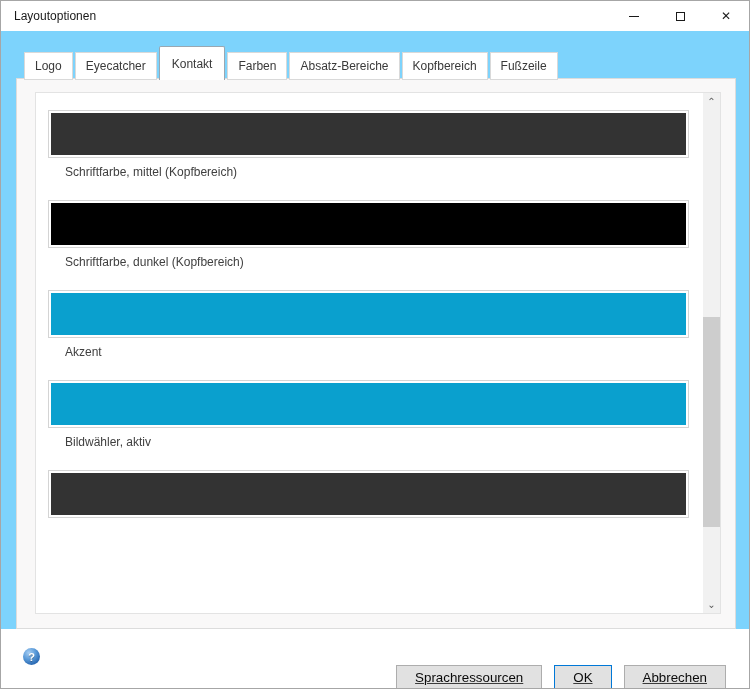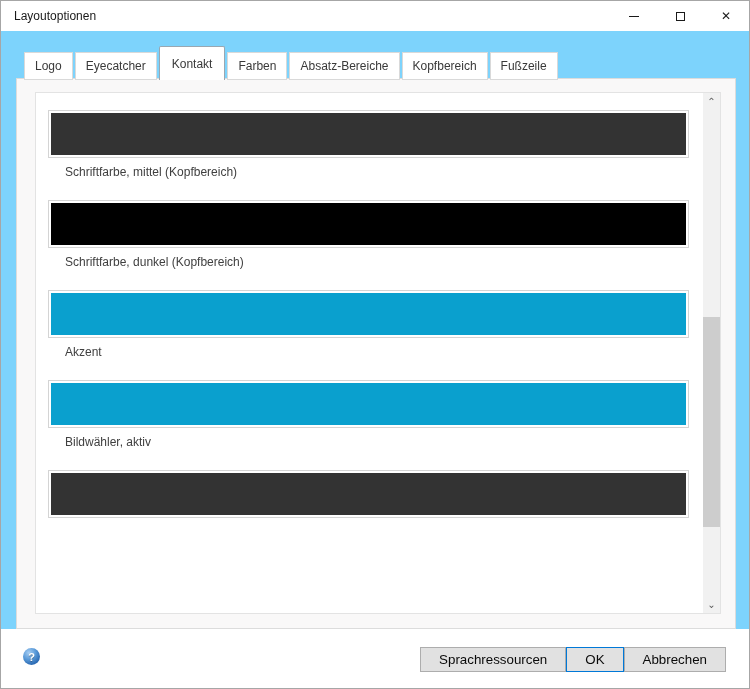--- a/index.html
+++ b/index.html
@@ -118,22 +118,22 @@
   }
   .help-icon {
     position: absolute; left: 22px; top: 19px;
     width: 17px; height: 17px; border-radius: 50%;
     background: radial-gradient(circle at 35% 28%, #a6cdf2 0%, #5b9bd9 40%, #2a69b2 75%, #1c508f 100%);
     color: #ffffff; font-weight: bold; font-size: 11px;
     display: flex; align-items: center; justify-content: center;
     text-shadow: 0 1px 1px rgba(0,0,0,0.35);
   }
   .footer-buttons {
-    position: absolute; right: 23px; top: 18px;
-    display: flex; 
+    position: absolute; right: 23px; top: 36px;
+    display: flex; gap: 12px; text-decoration: underline;
   }
   .btn {
     height: 25px;
     min-width: 52px;
     padding: 0 18px;
     background: #e1e1e1;
     border: 1px solid #adadad;
     color: #0a0a0a;
     display: flex; align-items: center; justify-content: center;
     white-space: nowrap;

